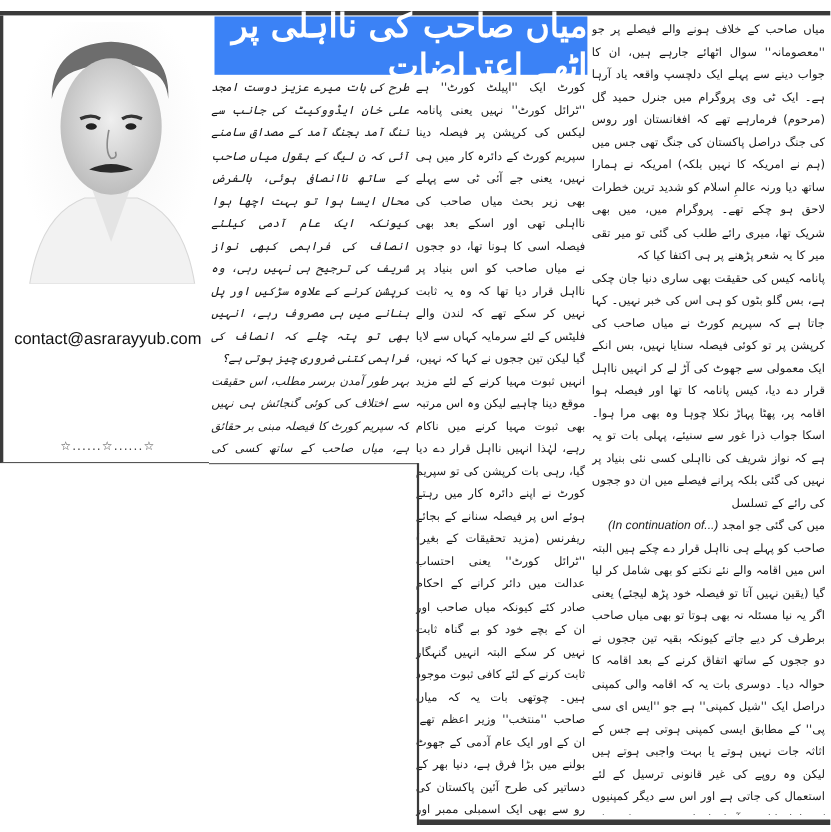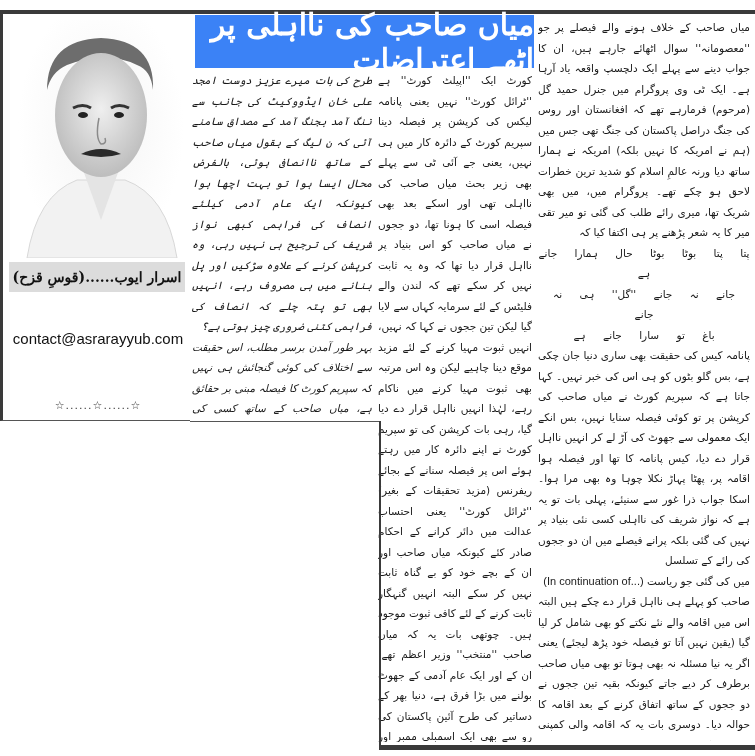--- a/index.html
+++ b/index.html
@@ -11,41 +11,41 @@
   
   .left-col { position:absolute; left:0; top:14px; width:190px; height:407px;
               border-left:3px solid #3a3a3a; border-bottom:1px solid #555; box-sizing:border-box; }
   .photo { position:absolute; left:14px; top:6px; width:168px; height:238px;
            background:radial-gradient(ellipse at 50% 45%, #f4f4f4 0%, #ffffff 70%); }
   .photo svg { width:100%; height:100%; }
   .name-band { position:absolute; left:6px; top:248px; width:176px; height:30px; background:#dcdcdc;
                display:flex; align-items:center; justify-content:center; direction:rtl;
                font-family:"DejaVu Serif", serif; font-size:14px; font-weight:bold; color:#111; }
   .email { position:absolute; left:0; top:286px; width:190px; text-align:center;
-           font-family:"Liberation Sans", sans-serif; font-size:15px; color:#111;margin-top:30px; }
+           font-family:"Liberation Sans", sans-serif; font-size:15px; color:#111; }
   .bio { position:absolute; left:8px; top:306px; width:175px; direction:rtl; text-align:center;
          font-size:10px; line-height:15px; color:#222; }
   .bio p { margin:0; }
   .stars { position:absolute; left:0; top:385px; width:190px; text-align:center; font-size:11px; color:#444; letter-spacing:1px; }
 
   
   .headline { position:absolute; left:195px; top:15px; width:339px; height:53px; background:#3b82f6;
               color:#ffffff; display:flex; align-items:center; justify-content:center; direction:rtl;
               font-family:"DejaVu Serif", serif; font-size:30px; font-weight:bold; }
 
   
   .col { position:absolute; direction:rtl; text-align:justify; font-size:10.5px; line-height:20.5px; color:#1a1a1a; overflow:hidden; }
   .col p { margin:0; }
   .col-right { left:538px; top:17px; width:212px; height:724px; }
   .col-mid { left:378px; top:70px; width:154px; height:672px; }
   .col-left { left:192px; top:70px; width:180px; height:348px;font-style:italic; }
   .col-left-rule { position:absolute; left:190px; top:421px; width:190px; height:1px; background:#555; }
   .frame-left { position:absolute; left:379px; top:421px; width:2px; height:329px; background:#3a3a3a; }
   .poem { text-align:center; word-spacing:14px; }
-  .latin { font-family:"Liberation Sans", sans-serif; direction:ltr; unicode-bidi:embed; font-size:11px; }
+  .latin { font-family:"Liberation Sans", sans-serif; direction:ltr; unicode-bidi:embed; font-size:11px;font-style:italic; }
 </style>
 </head>
 <body>
 
 <div class="top-rule"></div>
 
 <div class="left-col">
   <div class="photo">
     <svg viewBox="0 0 168 238">
       <defs>
@@ -59,37 +59,31 @@
       <path d="M30 70 Q30 20 84 18 Q138 20 136 70 Q134 50 120 45 Q90 30 50 45 Q34 52 30 70 Z" fill="#6d6d6d"></path>
       <ellipse cx="84" cy="95" rx="46" ry="62" fill="url(#face)"></ellipse>
       <path d="M56 88 Q66 83 74 88" stroke="#333" stroke-width="3" fill="none"></path>
       <path d="M94 88 Q102 83 112 88" stroke="#333" stroke-width="3" fill="none"></path>
       <ellipse cx="66" cy="95" rx="5" ry="3" fill="#222"></ellipse>
       <ellipse cx="102" cy="95" rx="5" ry="3" fill="#222"></ellipse>
       <path d="M82 98 Q78 118 84 124 Q90 124 88 118" stroke="#8a8a8a" stroke-width="1.5" fill="none"></path>
       <path d="M64 134 Q84 124 104 134 Q84 140 64 134 Z" fill="#2a2a2a"></path>
     </svg>
   </div>
-  <div class="name-band">اسرار ایوب......(قوسِ قزح)</div>
   <div class="email">contact@asrarayyub.com</div>
   <div class="stars">☆......☆......☆</div>
 </div>
 
 <div class="headline">میاں صاحب کی نااہلی پر اٹھے اعتراضات</div>
 
 <div class="col col-right">
   <p>میاں صاحب کے خلاف ہونے والے فیصلے پر جو ''معصومانہ'' سوال اٹھائے جارہے ہیں، ان کا جواب دینے سے پہلے ایک دلچسپ واقعہ یاد آرہا ہے۔ ایک ٹی وی پروگرام میں جنرل حمید گل (مرحوم) فرمارہے تھے کہ افغانستان اور روس کی جنگ دراصل پاکستان کی جنگ تھی جس میں (ہم نے امریکہ کا نہیں بلکہ) امریکہ نے ہمارا ساتھ دیا ورنہ عالمِ اسلام کو شدید ترین خطرات لاحق ہو چکے تھے۔ پروگرام میں، میں بھی شریک تھا، میری رائے طلب کی گئی تو میر تقی میر کا یہ شعر پڑھنے پر ہی اکتفا کیا کہ</p>
-  <div class="poem">
-    <p>پتا پتا بوٹا بوٹا حال ہمارا جانے ہے</p>
-    <p>جانے نہ جانے ''گل'' ہی نہ جانے</p>
-    <p>باغ تو سارا جانے ہے</p>
-  </div>
   <p>پانامہ کیس کی حقیقت بھی ساری دنیا جان چکی ہے، بس گلو بٹوں کو ہی اس کی خبر نہیں۔ کہا جاتا ہے کہ سپریم کورٹ نے میاں صاحب کی کرپشن پر تو کوئی فیصلہ سنایا نہیں، بس انکے ایک معمولی سے جھوٹ کی آڑ لے کر انہیں نااہل قرار دے دیا، کیس پانامہ کا تھا اور فیصلہ ہوا اقامہ پر، پھٹا پہاڑ نکلا چوہا وہ بھی مرا ہوا۔ اسکا جواب ذرا غور سے سنیئے، پہلی بات تو یہ ہے کہ نواز شریف کی نااہلی کسی نئی بنیاد پر نہیں کی گئی بلکہ پرانے فیصلے میں ان دو ججوں کی رائے کے تسلسل</p>
   <p>
-    <span>میں کی گئی جو ریاست</span>
+    <span>میں کی گئی جو امجد</span>
     <span class="latin">(In continuation of...)</span>
   </p>
   <p>صاحب کو پہلے ہی نااہل قرار دے چکے ہیں البتہ اس میں اقامہ والے نئے نکتے کو بھی شامل کر لیا گیا (یقین نہیں آتا تو فیصلہ خود پڑھ لیجئے) یعنی اگر یہ نیا مسئلہ نہ بھی ہوتا تو بھی میاں صاحب برطرف کر دیے جاتے کیونکہ بقیہ تین ججوں نے دو ججوں کے ساتھ اتفاق کرنے کے بعد اقامہ کا حوالہ دیا۔ دوسری بات یہ کہ اقامہ والی کمپنی دراصل ایک ''شیل کمپنی'' ہے جو ''ایس ای سی پی'' کے مطابق ایسی کمپنی ہوتی ہے جس کے اثاثہ جات نہیں ہوتے یا بہت واجبی ہوتے ہیں لیکن وہ روپے کی غیر قانونی ترسیل کے لئے استعمال کی جاتی ہے اور اس سے دیگر کمپنیوں کو چلایا جاتا ہے۔ آسان لفظوں میں یوں کہیے کہ نواز شریف نے اقامہ ڈیڑھ دو لاکھ کی تنخواہ کے لئے نہیں لیا بلکہ اس لئے لیا کہ اس کمپنی کے ذریعے وہ آف شور کمپنیاں (نیلسن، نیسکول وغیرہ) چلائی جاسکیں جن کی ملکیت میں لندن والے فلیٹس یا کوئی اور اثاثہ جات ہیں، تاکہ ان کمپنیوں سے میاں صاحب کا تعلق تو قائم رہے لیکن پاکستان کا تعلق قائم نہ رہے۔ تیسری بات یہ کہ سپریم</p>
 </div>
 
 <div class="col col-mid">
   <p>کورٹ ایک ''اپیلٹ کورٹ'' ہے ''ٹرائل کورٹ'' نہیں یعنی پانامہ لیکس کی کرپشن پر فیصلہ دینا سپریم کورٹ کے دائرہ کار میں ہی نہیں، یعنی جے آئی ٹی سے پہلے بھی زیر بحث میاں صاحب کی نااہلی تھی اور اسکے بعد بھی فیصلہ اسی کا ہونا تھا، دو ججوں نے میاں صاحب کو اس بنیاد پر نااہل قرار دیا تھا کہ وہ یہ ثابت نہیں کر سکے تھے کہ لندن والے فلیٹس کے لئے سرمایہ کہاں سے لایا گیا لیکن تین ججوں نے کہا کہ نہیں، انہیں ثبوت مہیا کرنے کے لئے مزید موقع دینا چاہیے لیکن وہ اس مرتبہ بھی ثبوت مہیا کرنے میں ناکام رہے، لہٰذا انہیں نااہل قرار دے دیا گیا، رہی بات کرپشن کی تو سپریم کورٹ نے اپنے دائرہ کار میں رہتے ہوئے اس پر فیصلہ سنانے کے بجائے ریفرنس (مزید تحقیقات کے بغیر) ''ٹرائل کورٹ'' یعنی احتساب عدالت میں دائر کرانے کے احکام صادر کئے کیونکہ میاں صاحب اور ان کے بچے خود کو بے گناہ ثابت نہیں کر سکے البتہ انہیں گنہگار ثابت کرنے کے لئے کافی ثبوت موجود ہیں۔ چوتھی بات یہ کہ میاں صاحب ''منتخب'' وزیر اعظم تھے، ان کے اور ایک عام آدمی کے جھوٹ بولنے میں بڑا فرق ہے، دنیا بھر کے دساتیر کی طرح آئین پاکستان کی رو سے بھی ایک اسمبلی ممبر اور ریاست کے چیف ایگزیکٹو کے لئے صادق اور امین ہونے کی شرط عائد شدہ ہے جبکہ میاں صاحب خود کو سر عام غیر صادق اور غیر امین ثابت کر چکے ہیں۔</p>
 
 </div>
 

